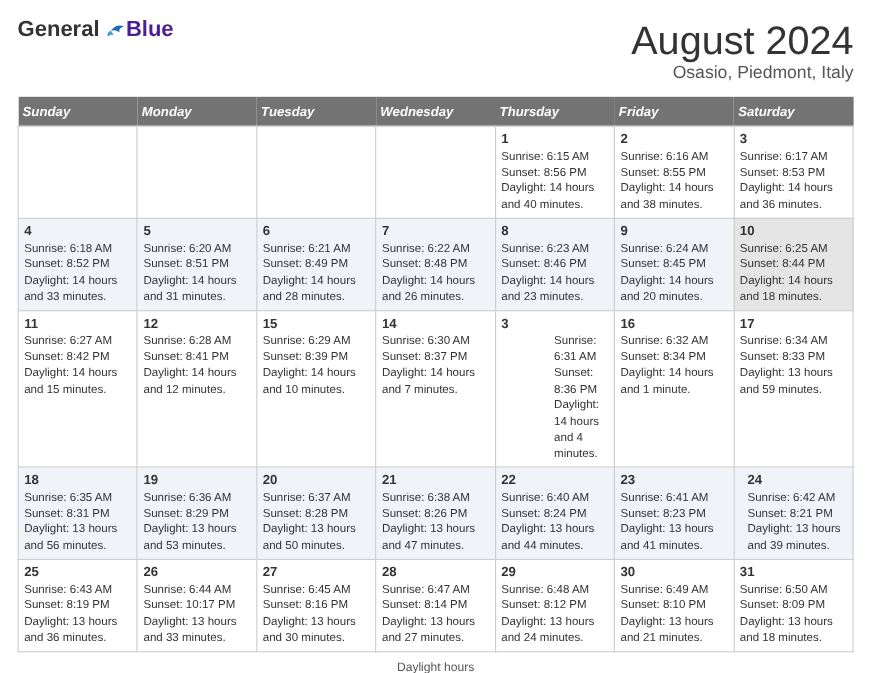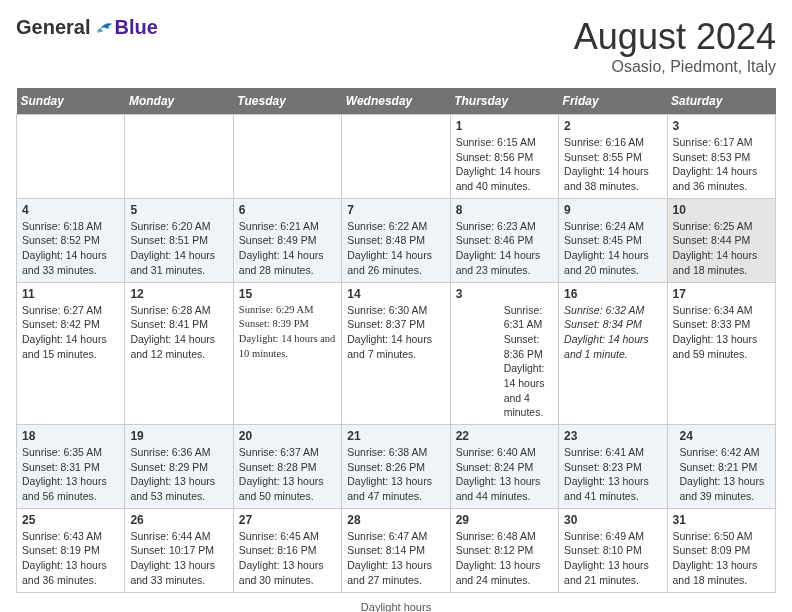--- a/index.html
+++ b/index.html
@@ -200,39 +200,39 @@
 Daylight: 14 hours and 15 minutes.</div>
         </td>
         <td>
           <div class="day-number">12</div>
           <div class="day-info" style="white-space: pre-line;">Sunrise: 6:28 AM
 Sunset: 8:41 PM
 Daylight: 14 hours and 12 minutes.</div>
         </td>
         <td>
           <div class="day-number">15</div>
-          <div class="day-info" style="white-space: pre-line; font-family: Liberation Serif, serif;">Sunrise: 6:29 AM
+          <div class="day-info" style="white-space: pre-line;">Sunrise: 6:29 AM
 Sunset: 8:39 PM
 Daylight: 14 hours and 10 minutes.</div>
         </td>
         <td>
           <div class="day-number">14</div>
           <div class="day-info" style="white-space: pre-line;">Sunrise: 6:30 AM
 Sunset: 8:37 PM
 Daylight: 14 hours and 7 minutes.</div>
         </td>
         <td>
           <div class="day-number">3</div>
           <div class="day-info" style="white-space: pre-line; margin-left: 48px;">Sunrise: 6:31 AM
 Sunset: 8:36 PM
 Daylight: 14 hours and 4 minutes.</div>
         </td>
         <td>
           <div class="day-number">16</div>
-          <div class="day-info" style="white-space: pre-line; font-style: italic;">Sunrise: 6:32 AM
+          <div class="day-info" style="white-space: pre-line;">Sunrise: 6:32 AM
 Sunset: 8:34 PM
 Daylight: 14 hours and 1 minute.</div>
         </td>
         <td>
           <div class="day-number">17</div>
           <div class="day-info" style="white-space: pre-line;">Sunrise: 6:34 AM
 Sunset: 8:33 PM
 Daylight: 13 hours and 59 minutes.</div>
         </td>
       </tr>

